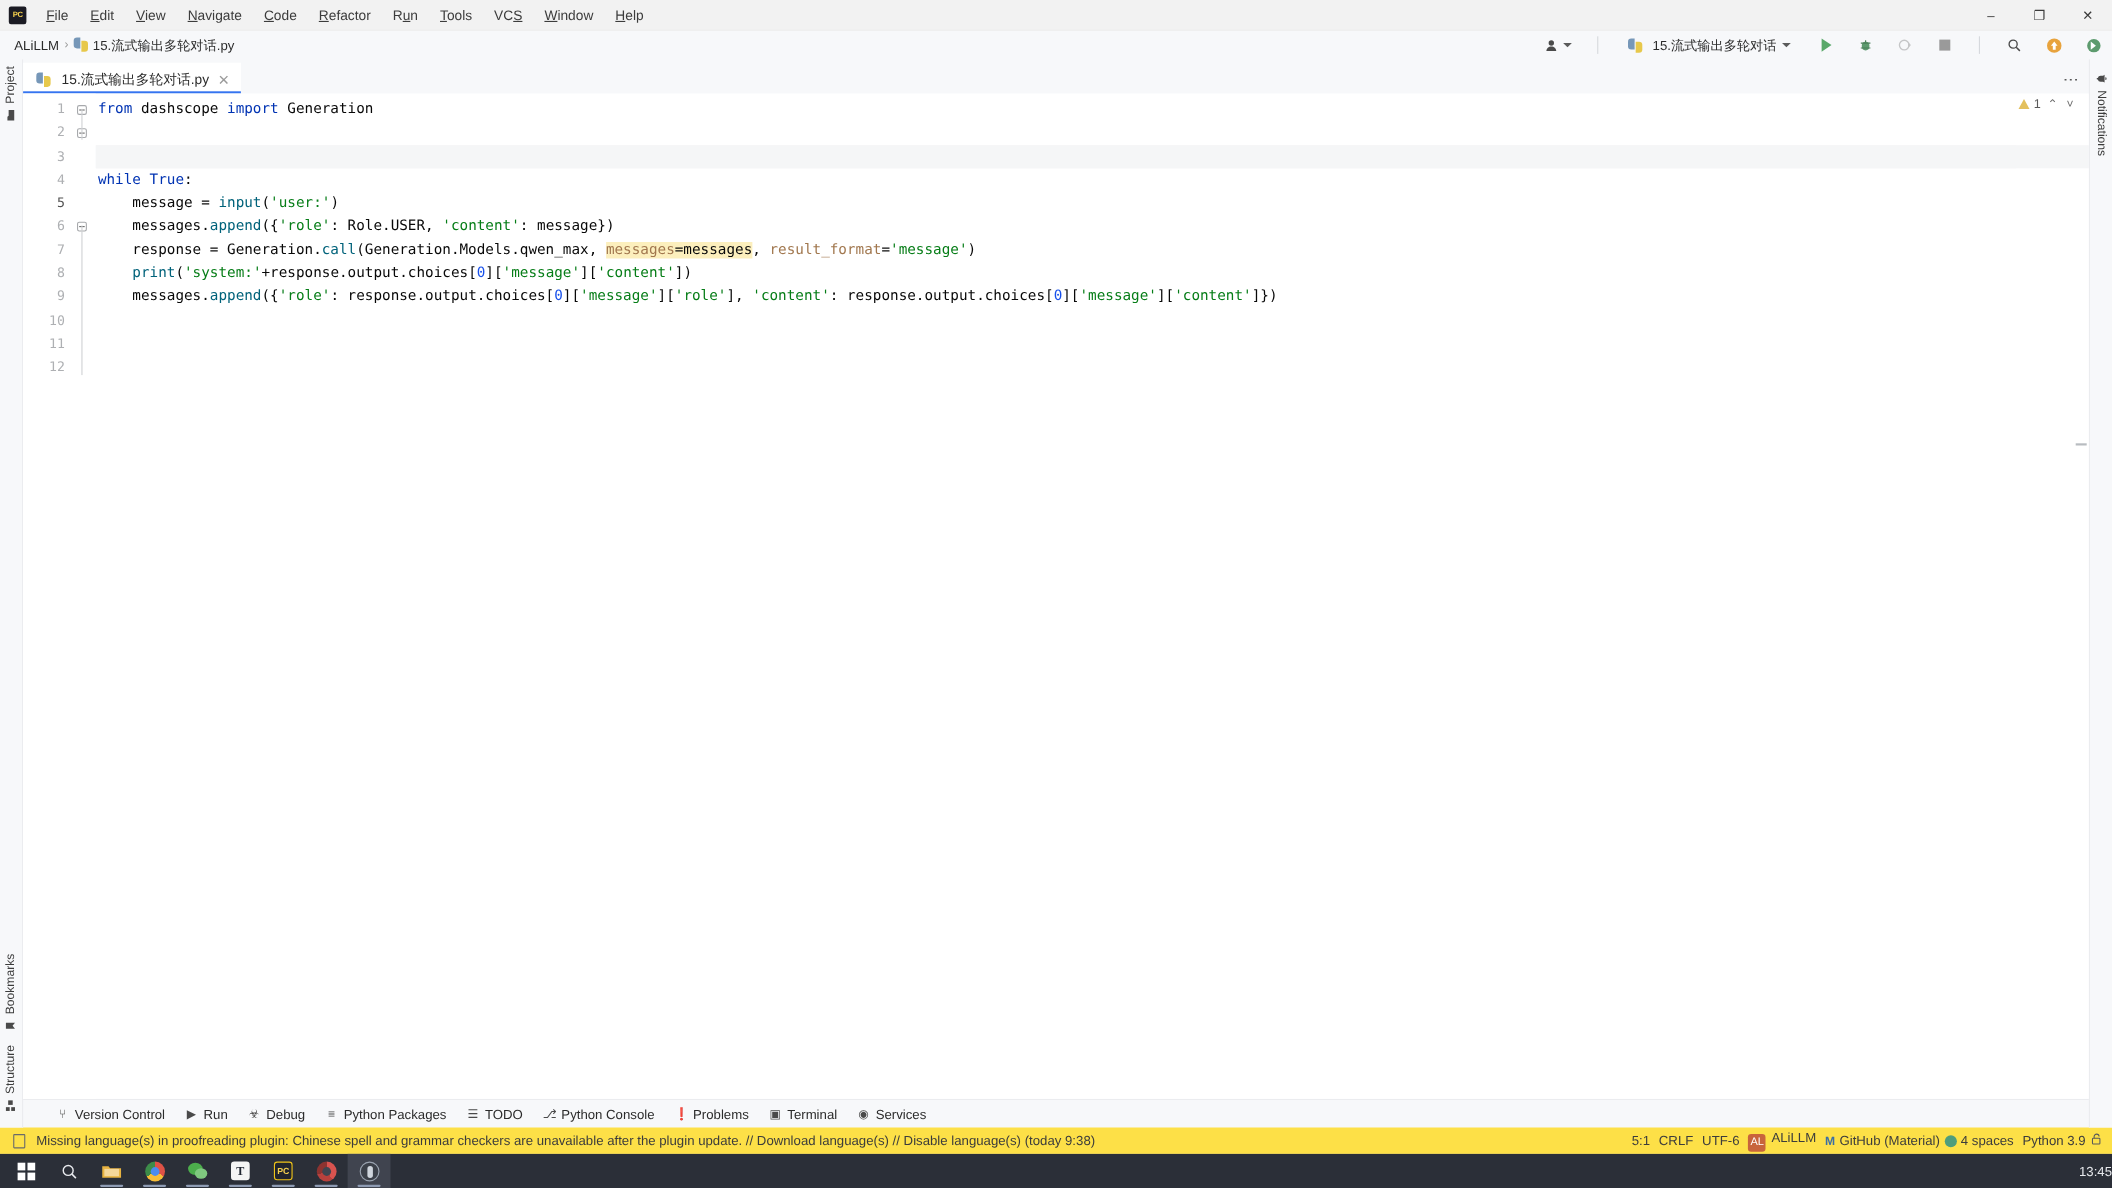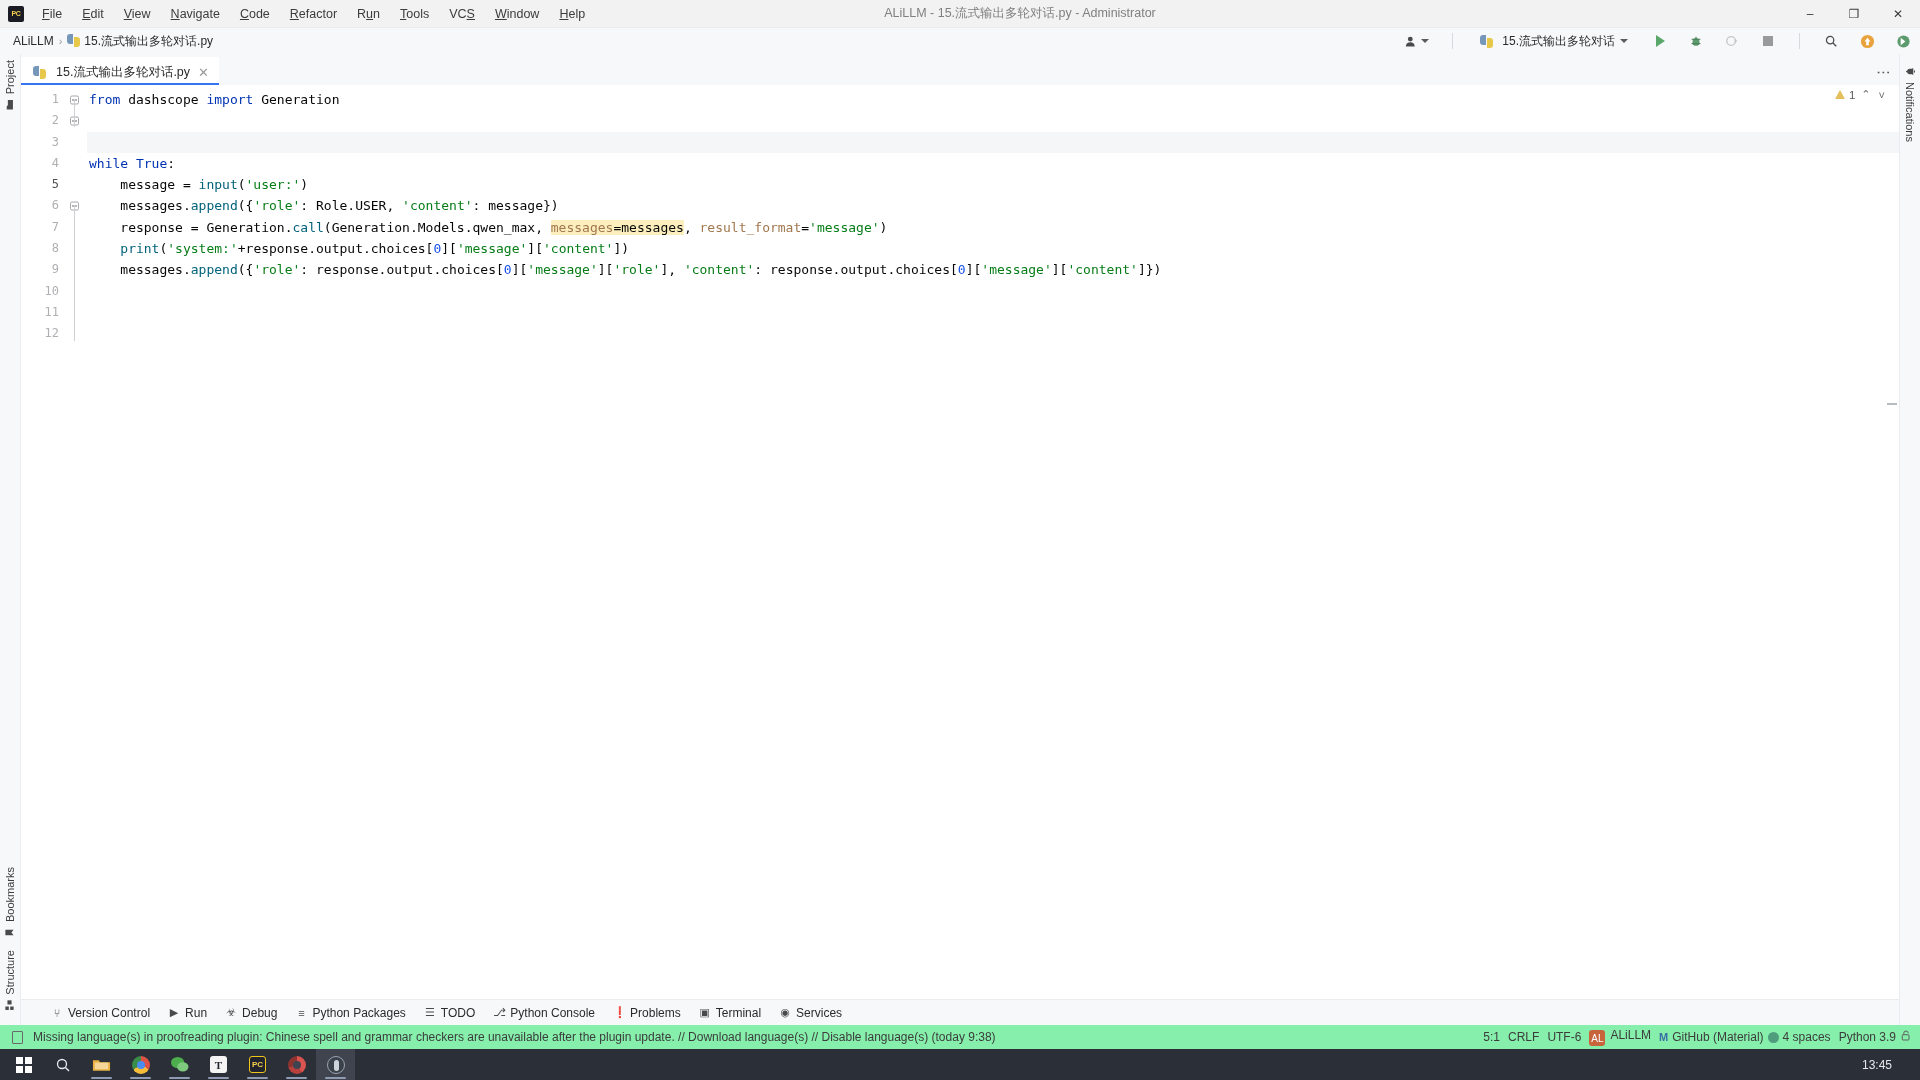--- a/index.html
+++ b/index.html
@@ -277,21 +277,21 @@
   .twitem {
     display: flex; align-items: center; gap: 5px;
     padding: 3px 8px; border-radius: 3px;
     white-space: nowrap;
   }
   .tw-ico { font-size: 11px; color: #4a4a4a; display:inline-block; width:12px; text-align:center; }
 
   
   .statusbar {
     height: 24px;
-    background: #86efac;
+    background: #fde047;
     display: flex; align-items: center;
     font-size: 12px; color: #3c3c3c;
     flex: 0 0 24px;
     padding: 0 8px 0 8px;
   }
   .sb-msgicon {
     width: 11px; height: 13px;
     border: 1.3px solid #6a6a6a;
     border-radius: 1px;
     margin: 0 10px 0 4px;
@@ -331,21 +331,21 @@
     height: 2px; background: #8e9bb3; border-radius: 1px;
   }
   .winlogo {
     width: 16px; height: 16px;
     display: grid; grid-template-columns: 1fr 1fr; grid-template-rows: 1fr 1fr;
     gap: 2px;
   }
   .winlogo i { background: #ffffff; display: block; }
   .tb-clock {
     margin-left: auto; color: #e6e8ec;
-    font-size: 12px; padding-right: 28px;
+    font-size: 12px; padding-right: 0;
   }
   .circ { width: 18px; height: 18px; border-radius: 50%; display: inline-block; }
 </style>
 </head>
 <body>
 
 <div id="app">
 
   <div class="titlebar">
     <span class="pc-logo"></span>
@@ -355,21 +355,20 @@
         <div class="menu-item"><span></span><span class="mn">V</span><span>iew</span></div>
         <div class="menu-item"><span></span><span class="mn">N</span><span>avigate</span></div>
         <div class="menu-item"><span></span><span class="mn">C</span><span>ode</span></div>
         <div class="menu-item"><span></span><span class="mn">R</span><span>efactor</span></div>
         <div class="menu-item"><span>R</span><span class="mn">u</span><span>n</span></div>
         <div class="menu-item"><span></span><span class="mn">T</span><span>ools</span></div>
         <div class="menu-item"><span>VC</span><span class="mn">S</span><span></span></div>
         <div class="menu-item"><span></span><span class="mn">W</span><span>indow</span></div>
         <div class="menu-item"><span></span><span class="mn">H</span><span>elp</span></div>
       </div>
-    <div class="win-title">ALiLLM - 15.流式输出多轮对话.py - Administrator</div>
     <div class="win-ctrls">
       <div class="win-btn">–</div>
       <div class="win-btn">❐</div>
       <div class="win-btn close">✕</div>
     </div>
   </div>
 
   <div class="navbar">
     <span class="crumb">ALiLLM</span>
     <span class="crumb-sep">›</span>

